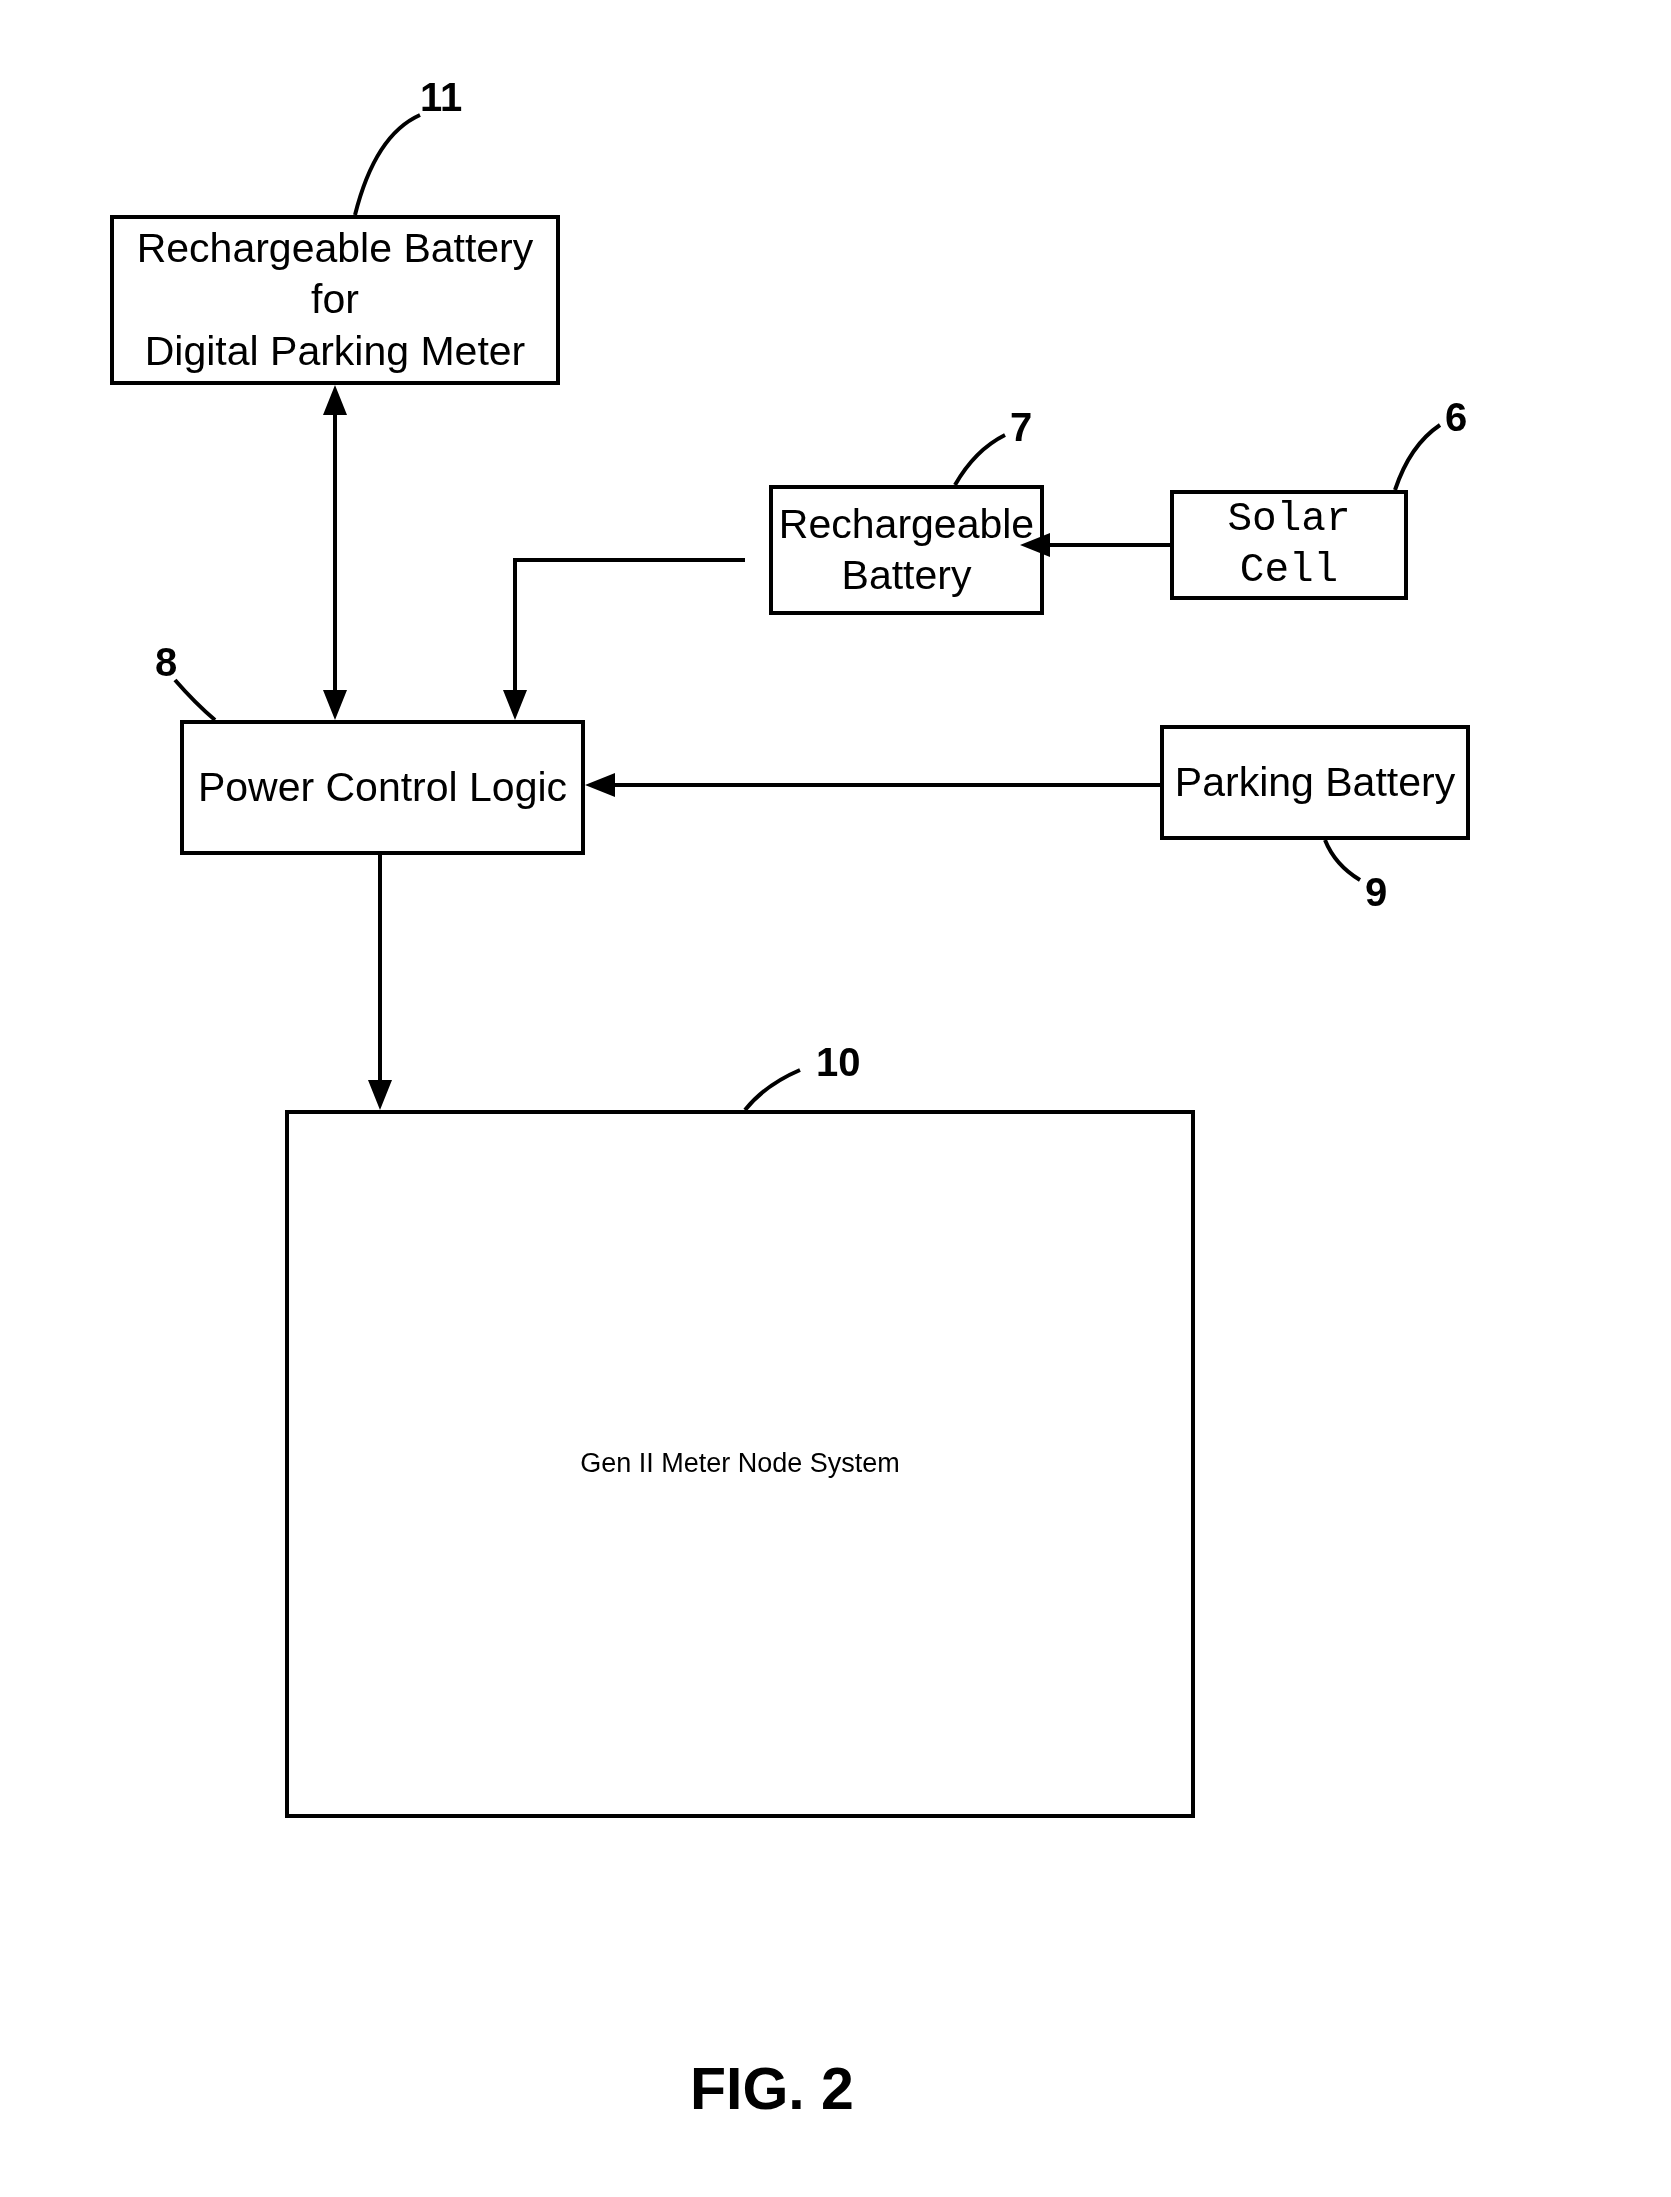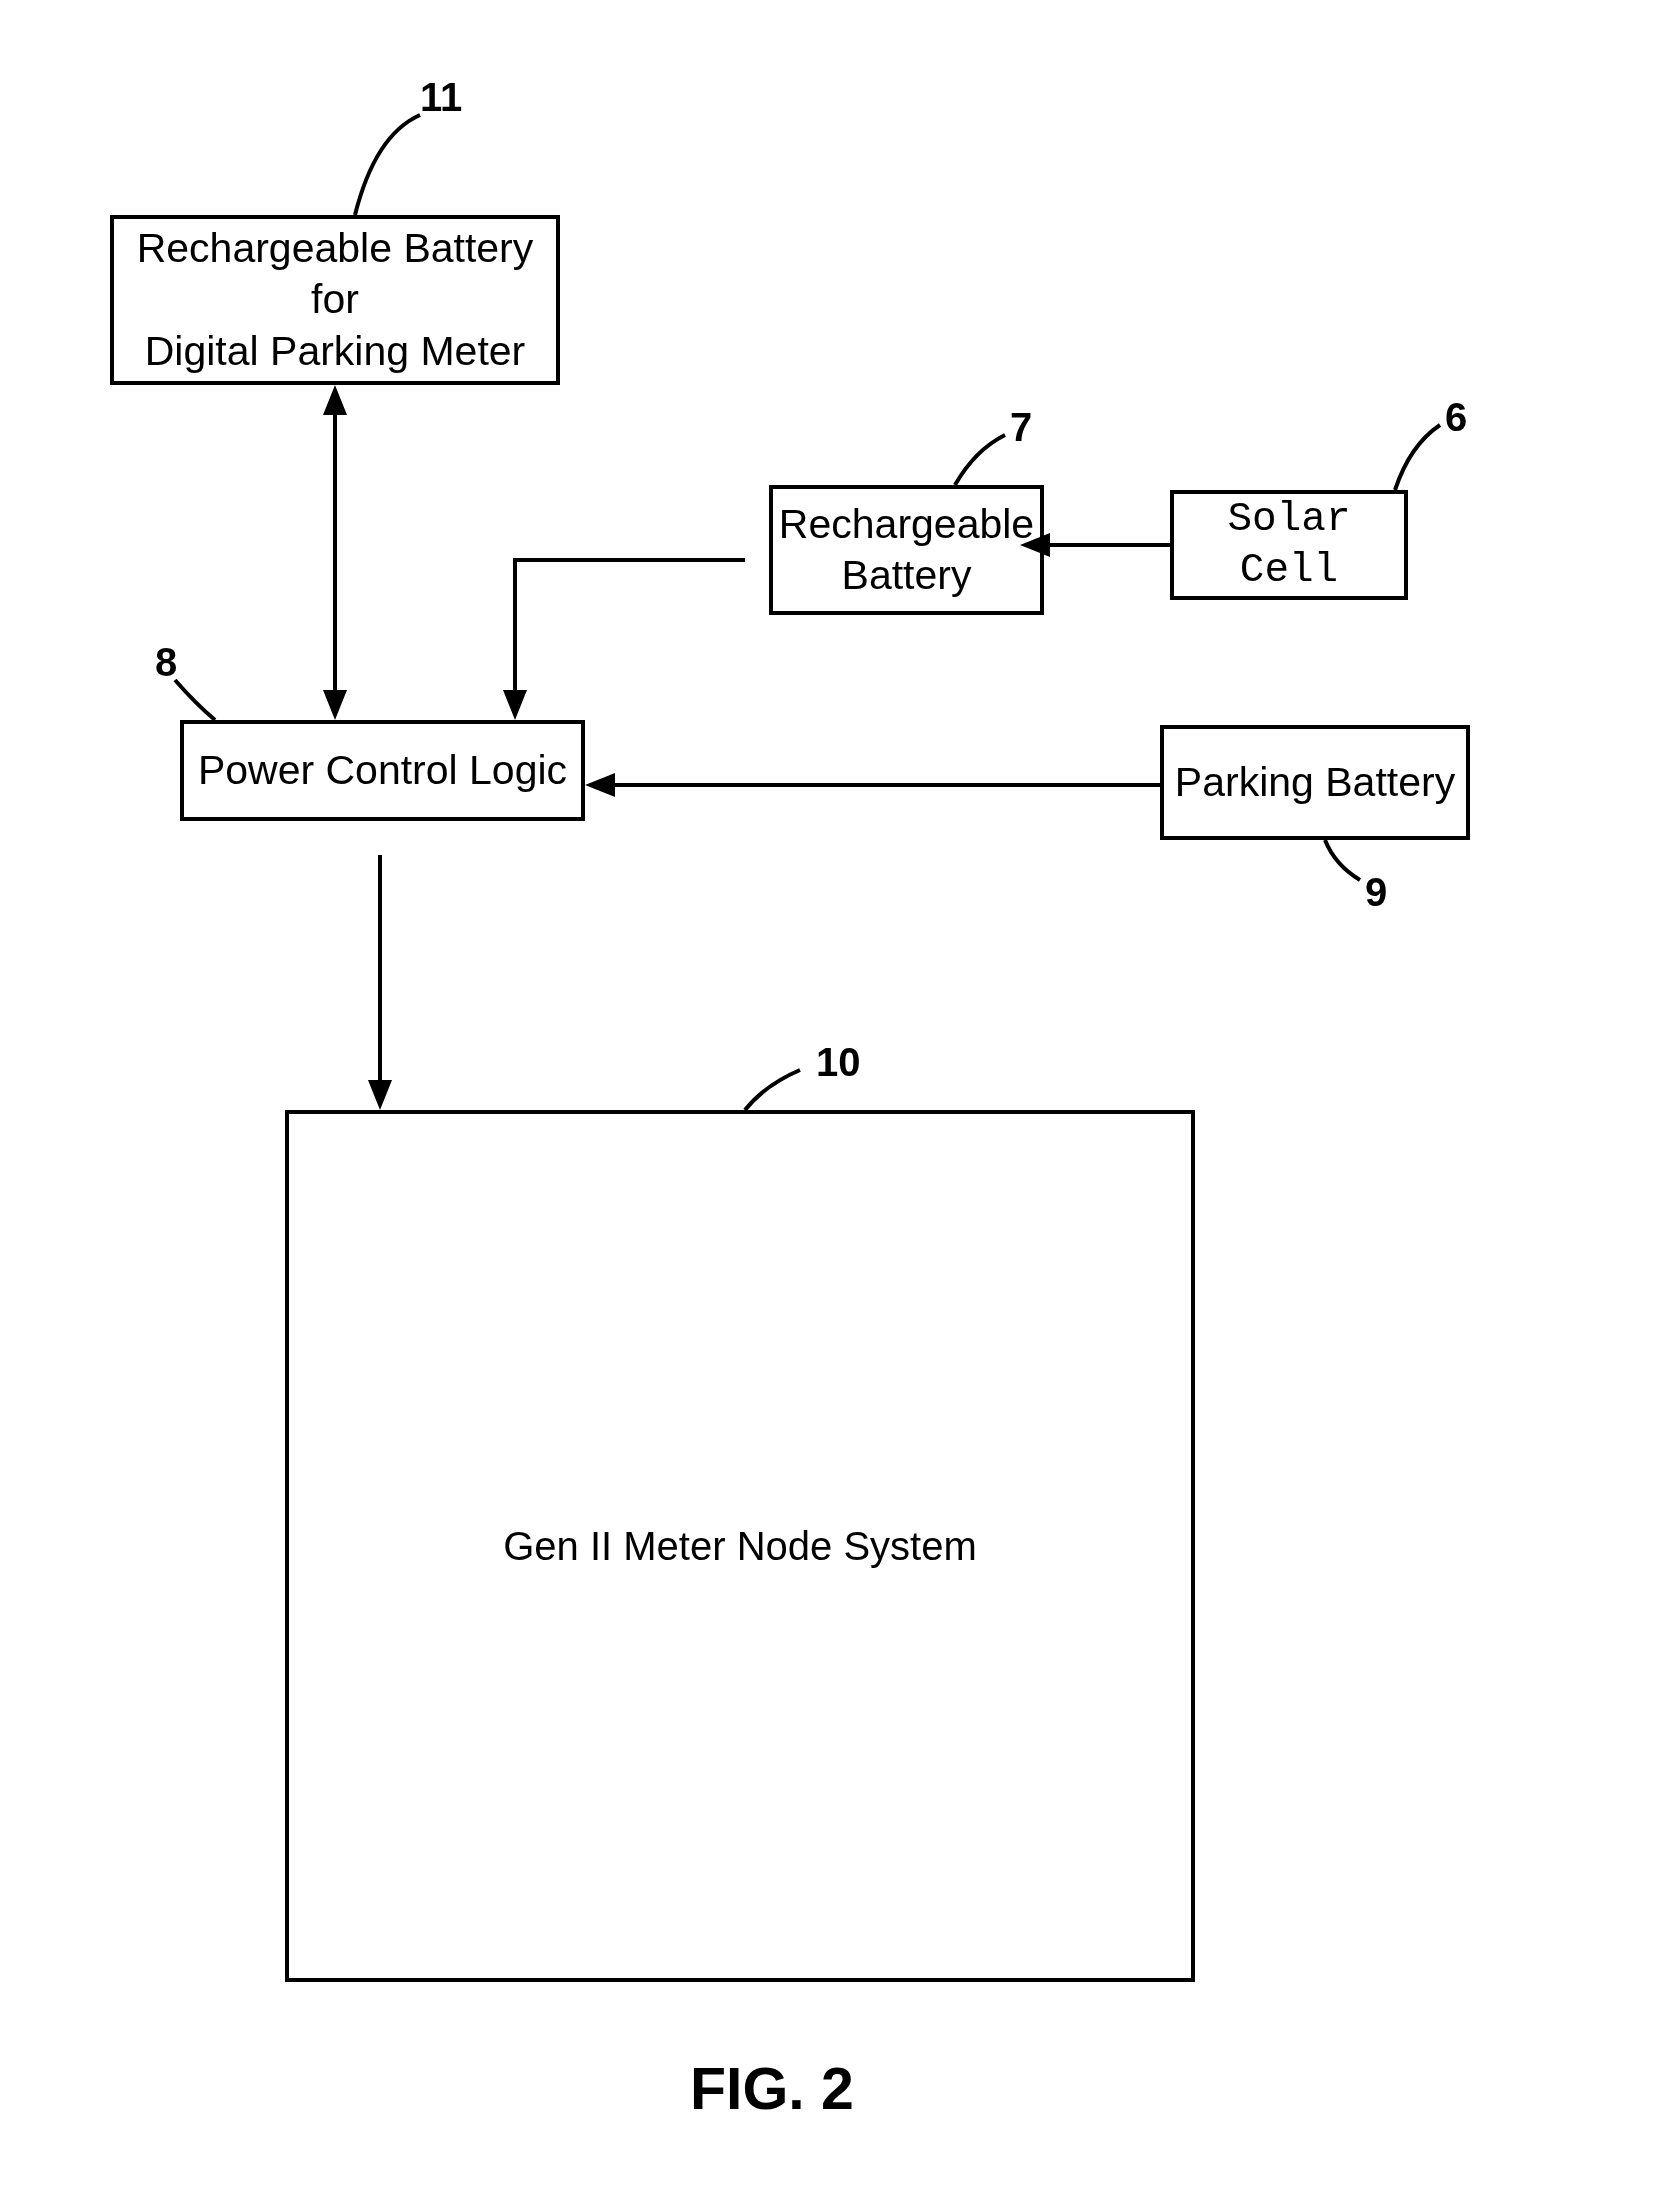--- a/index.html
+++ b/index.html
@@ -71,31 +71,31 @@
   <div class="box" style="left:745px; top:485px; width:275px; height:130px;margin-left:24px;">
     <span>Rechargeable<br>Battery</span>
   </div>
   <span class="ref" style="left:1010px; top:405px;">7</span>
 
   <div class="box" style="left:1170px; top:490px; width:238px; height:110px;font-family:Liberation Mono, monospace;">
     <span>Solar Cell</span>
   </div>
   <span class="ref" style="left:1445px; top:395px;">6</span>
 
-  <div class="box" style="left:180px; top:720px; width:405px; height:101px;">
+  <div class="box" style="left:180px; top:720px; width:405px; height:135px;">
     <span>Power Control Logic</span>
   </div>
   <span class="ref" style="left:155px; top:640px;">8</span>
 
   <div class="box" style="left:1160px; top:725px; width:310px; height:115px;">
     <span>Parking Battery</span>
   </div>
   <span class="ref" style="left:1365px; top:870px;">9</span>
 
-  <div class="box" style="left:285px; top:1110px; width:910px; height:872px; font-size:40px;">
+  <div class="box" style="left:285px; top:1110px; width:910px; height:708px; font-size:27px;">
     <span>Gen II Meter Node System</span>
   </div>
   <span class="ref" style="left:816px; top:1040px;">10</span>
 
   <span class="figcap" style="left:690px; top:2055px;">FIG. 2</span>
 
   <svg class="overlay">
     <defs></defs>
 
     <path class="leader" d="M 420 115 Q 375 135 355 215"></path>

